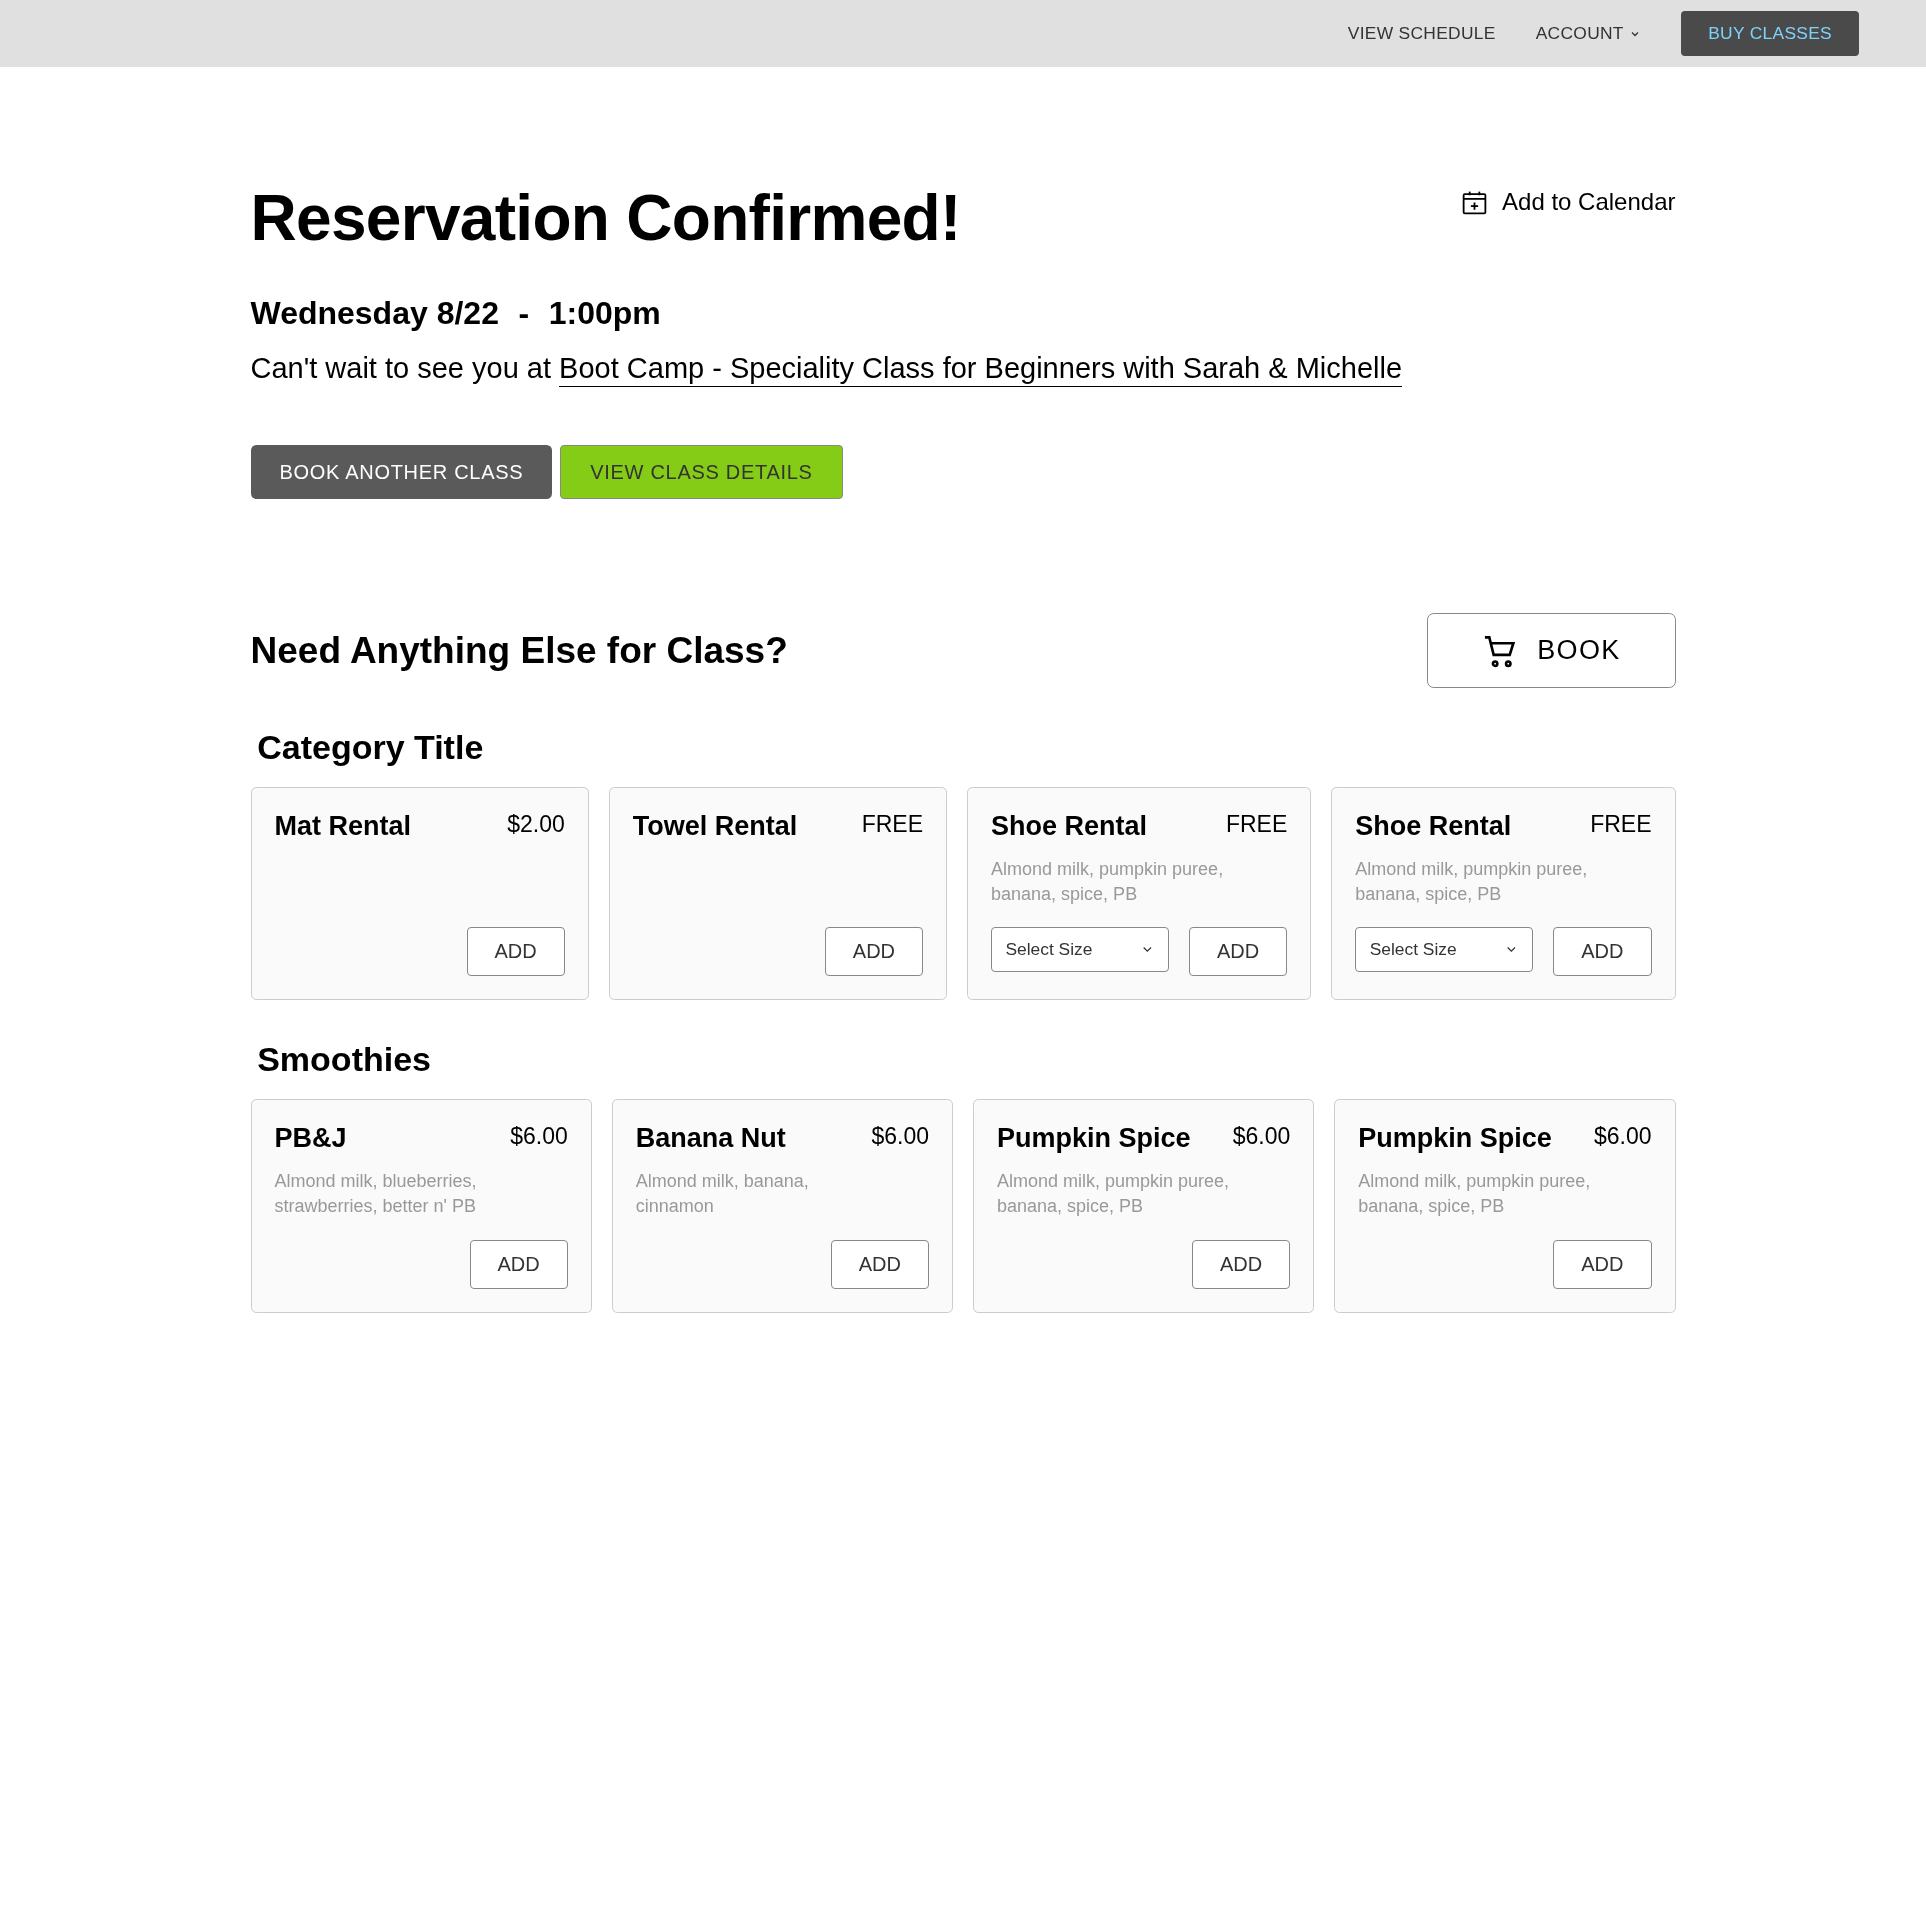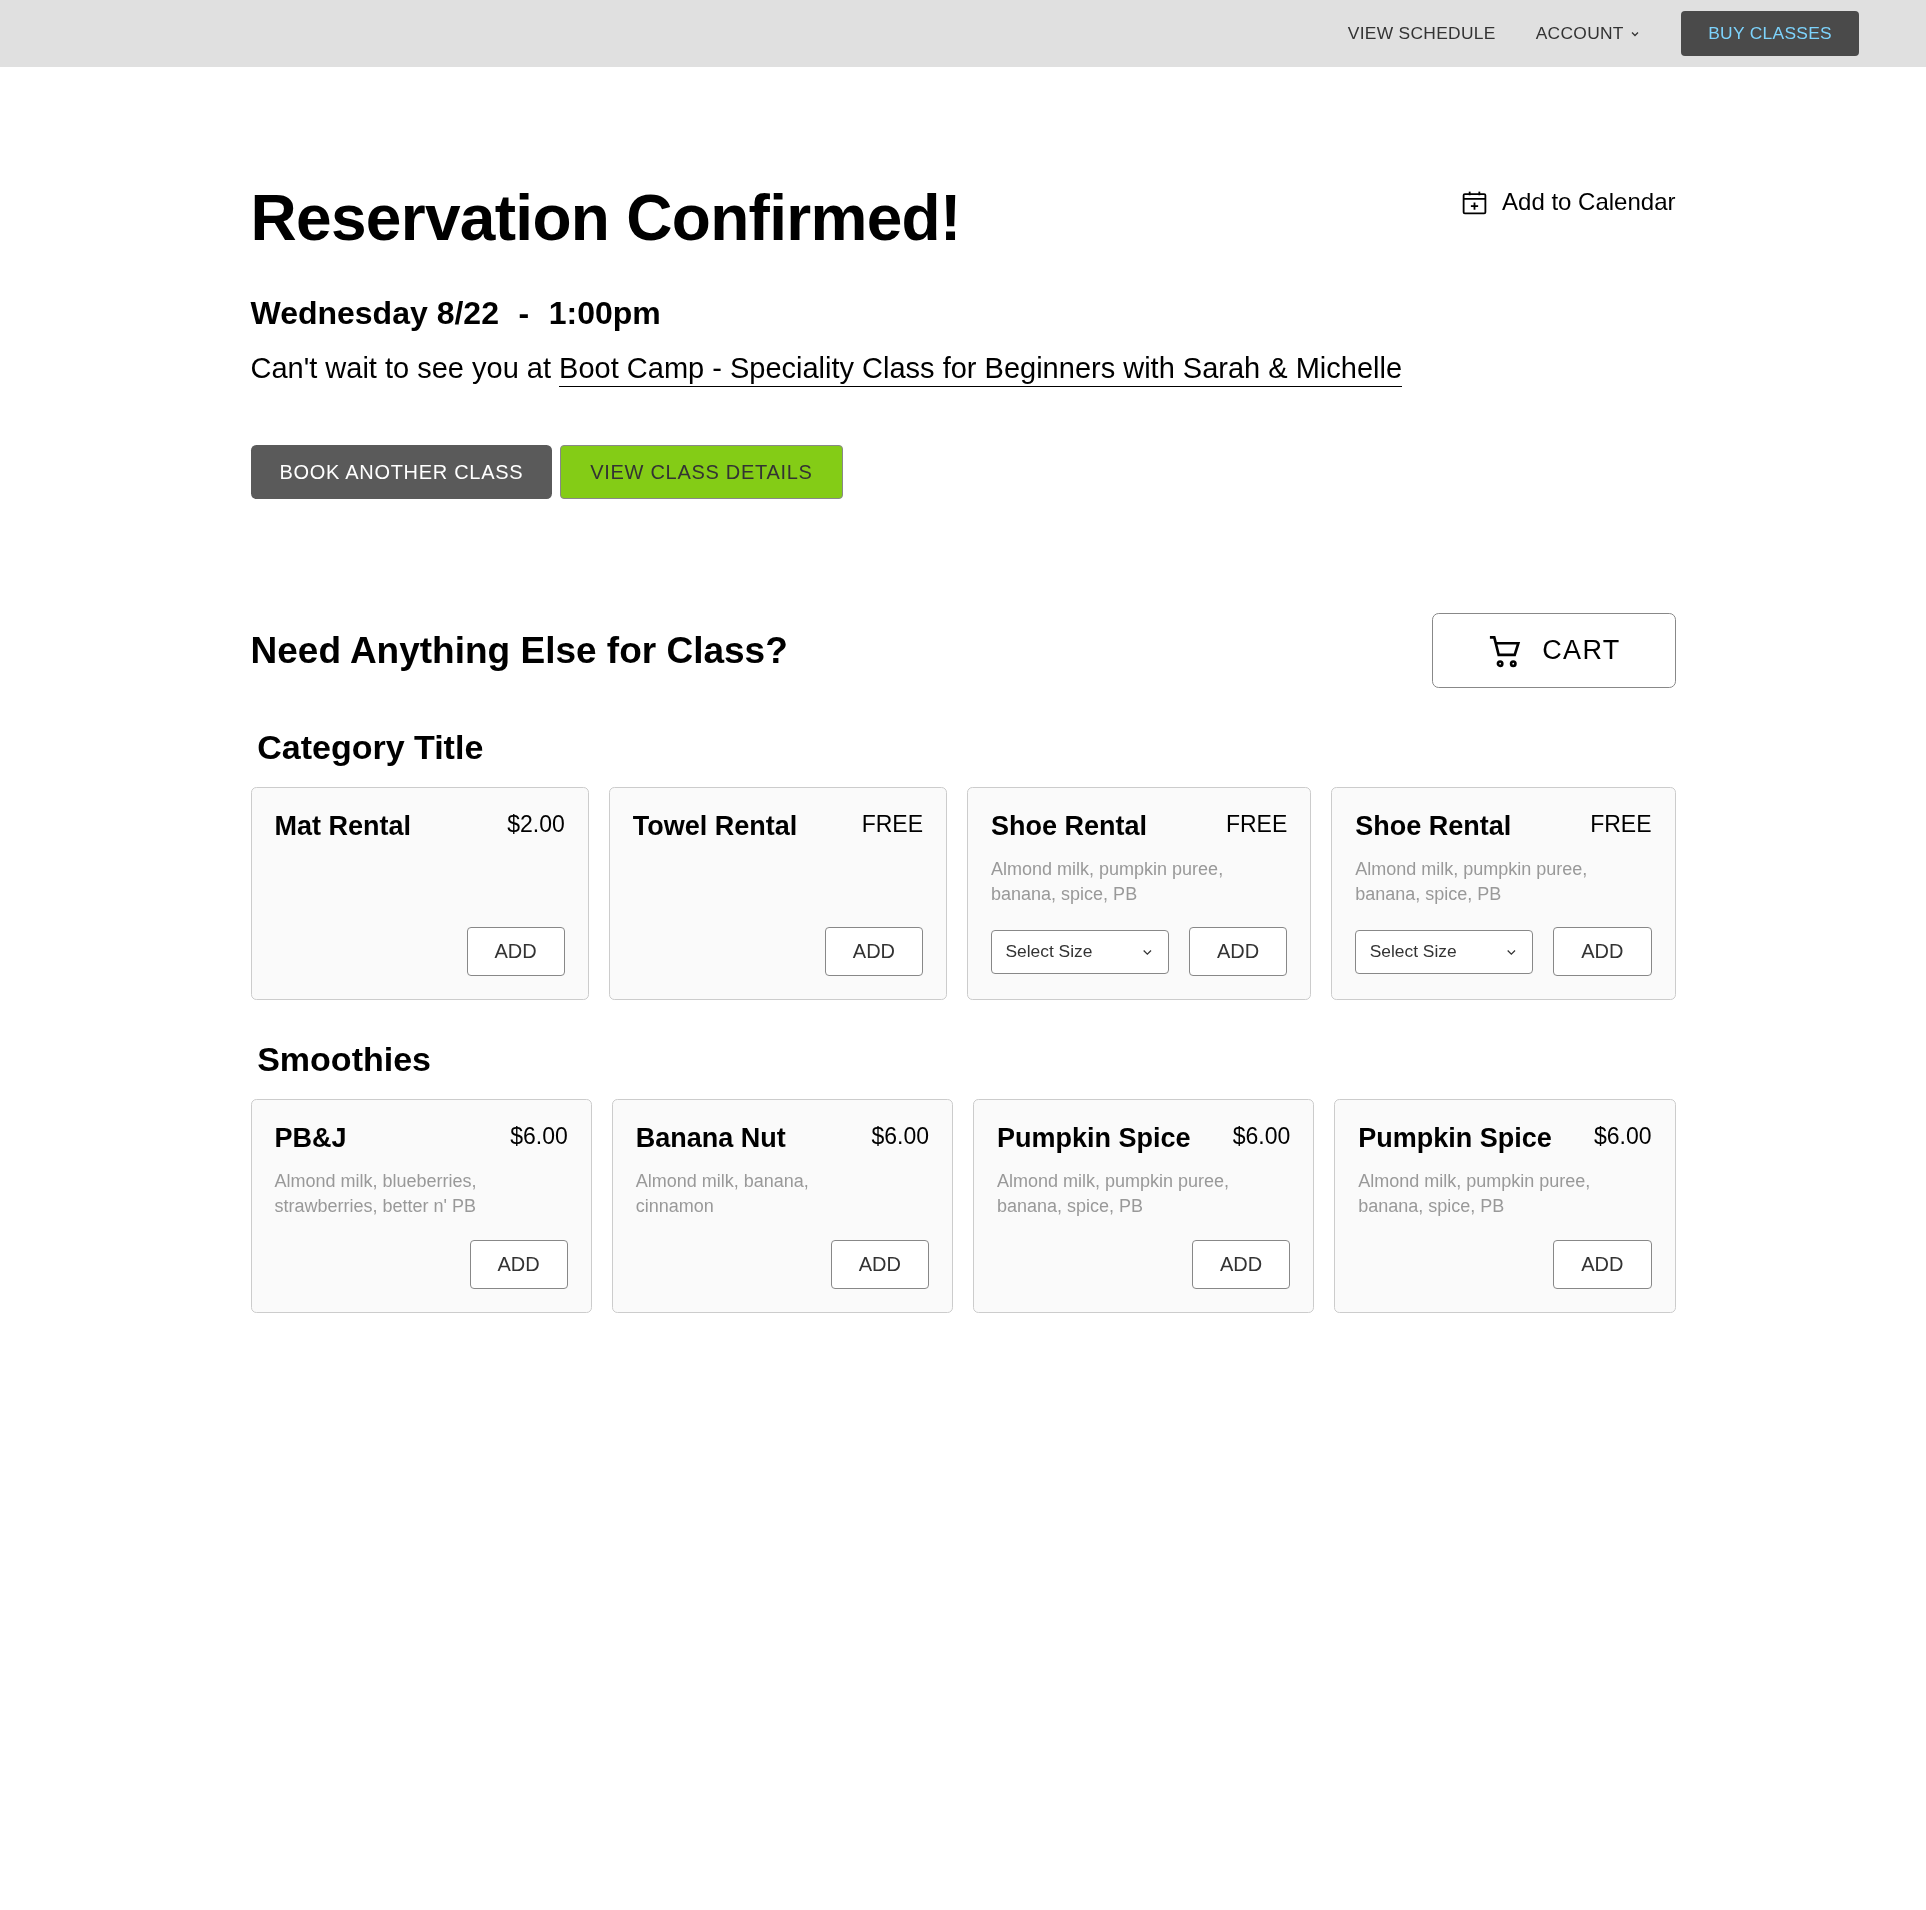--- a/index.html
+++ b/index.html
@@ -186,21 +186,21 @@
       color: #999;
       margin-top: 14.7px;
       line-height: 1.4;
       max-width: 85%;
     }
     .card-foot {
       margin-top: auto;
       display: flex;
       justify-content: flex-end;
       gap: 20px;
-      align-items: center;
+      align-items: flex-start;
       padding-top: 20px;
     }
     .card-foot.with-select {
       justify-content: space-between;
     }
     .select-box {
       display: flex;
       align-items: center;
       justify-content: space-between;
       border: 1.3px solid #888;
@@ -271,21 +271,21 @@
   </div>
 
   <div class="section-row">
     <h2 class="section-title">Need Anything Else for Class?</h2>
     <div class="cart-btn">
       <svg class="cart-icon" viewBox="0 0 24 24" fill="none" stroke="#000" stroke-width="1.8">
         <circle cx="9" cy="21" r="1.5"></circle>
         <circle cx="18" cy="21" r="1.5"></circle>
         <path d="M2 3h3l3 12h11l2.5-8H6.5"></path>
       </svg>
-      <span>CART</span>
+      <span>BOOK</span>
     </div>
   </div>
 
   <div id="categories">
       <div class="category-title">Category Title</div>
       <div class="card-row">
         <div class="card">
           <div class="card-head">
             <div class="item-name">Mat Rental</div>
             <div class="item-price">$2.00</div>

